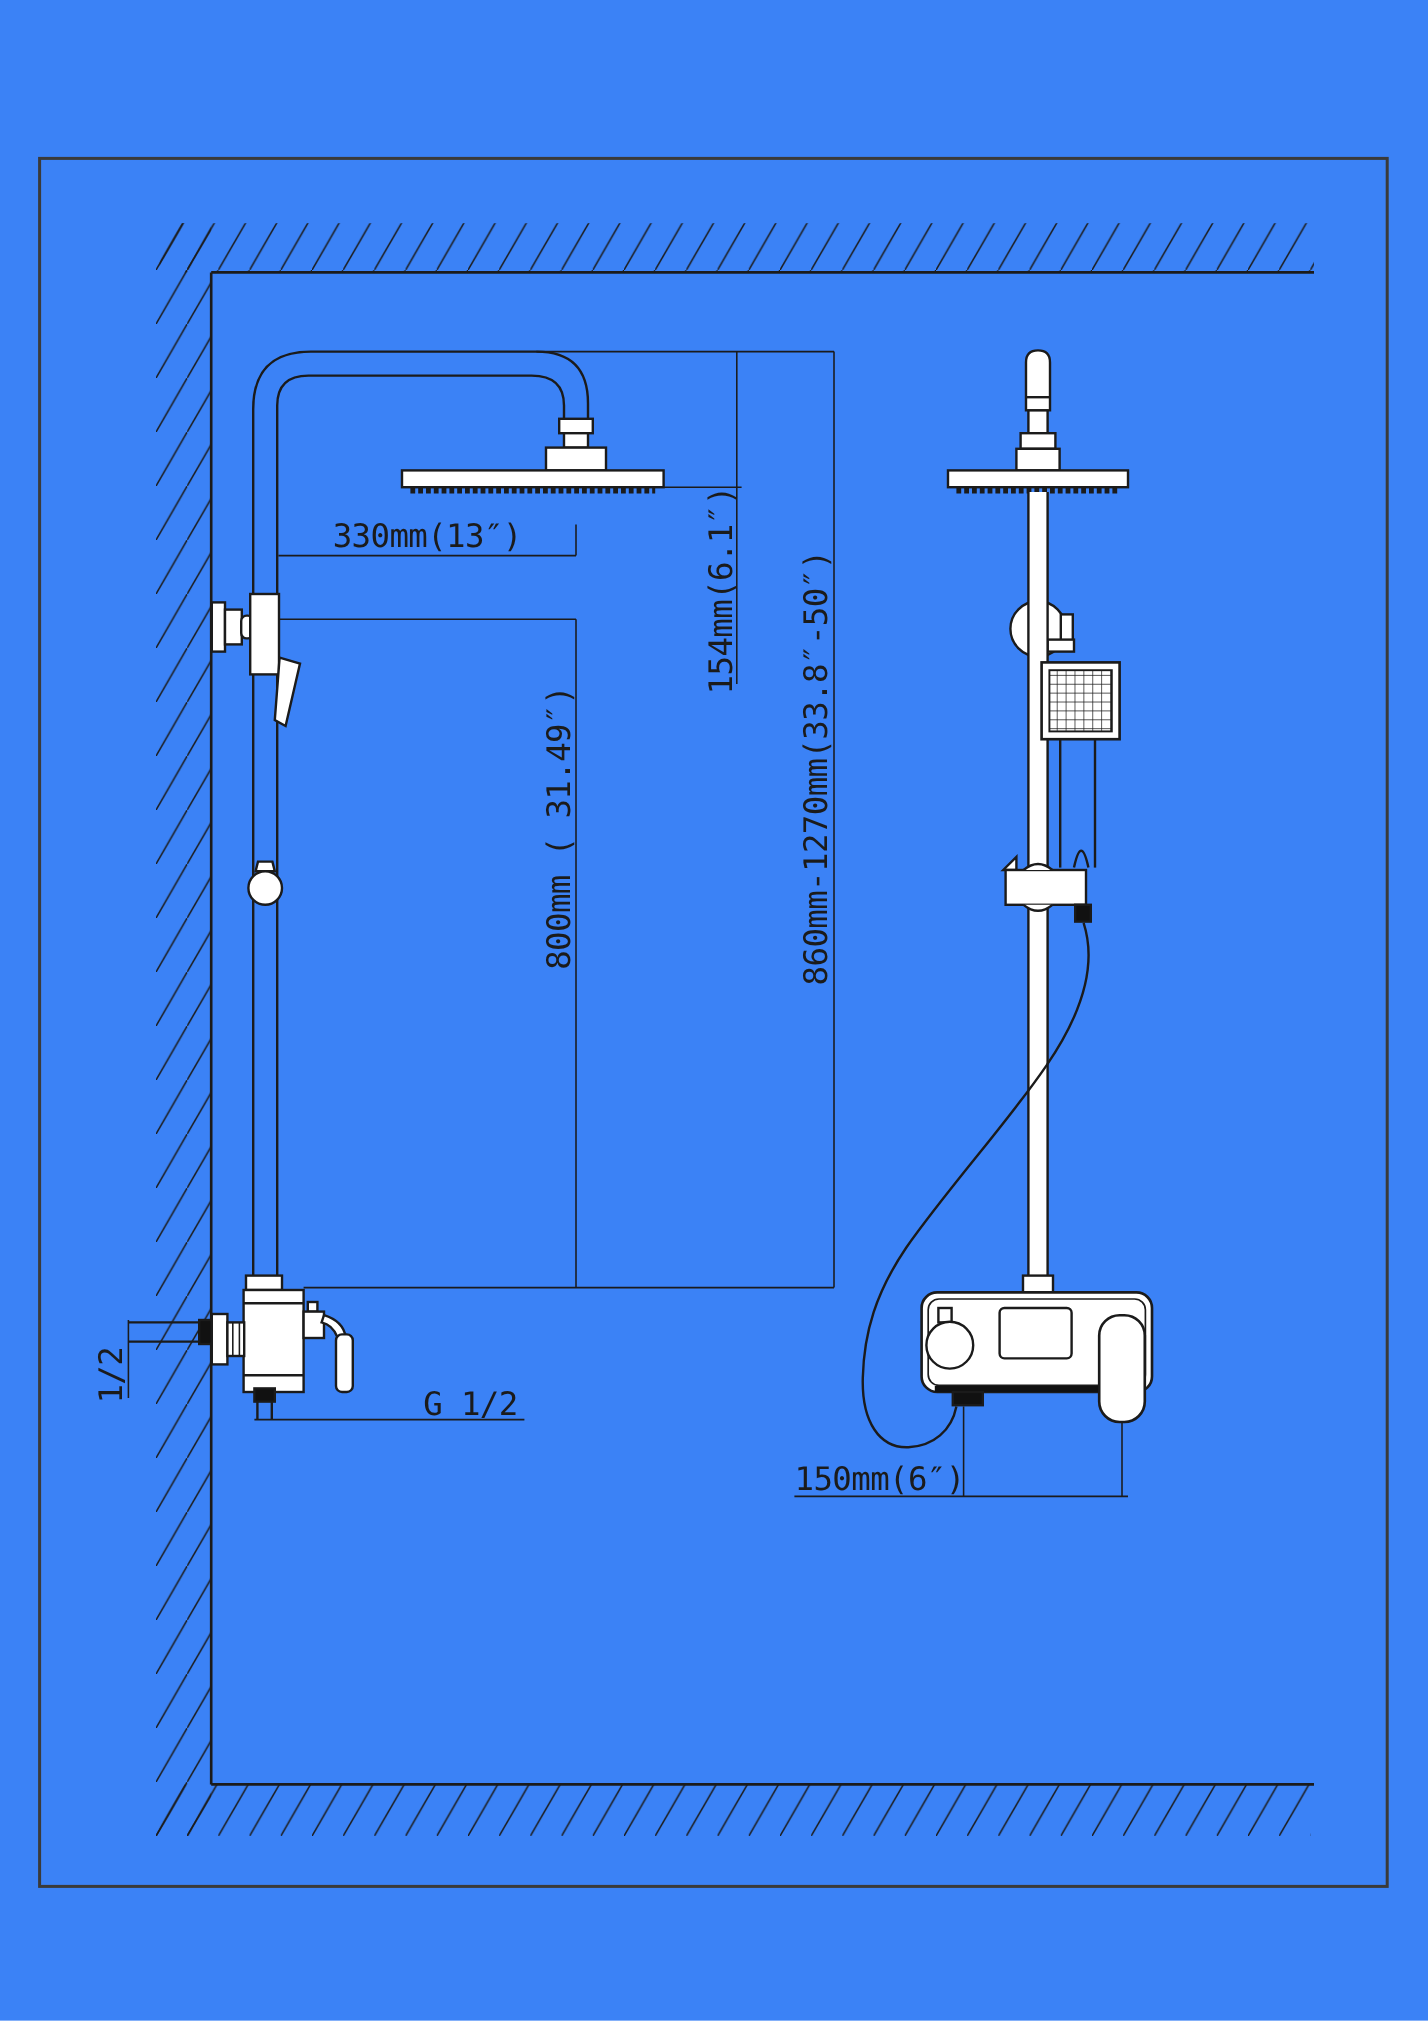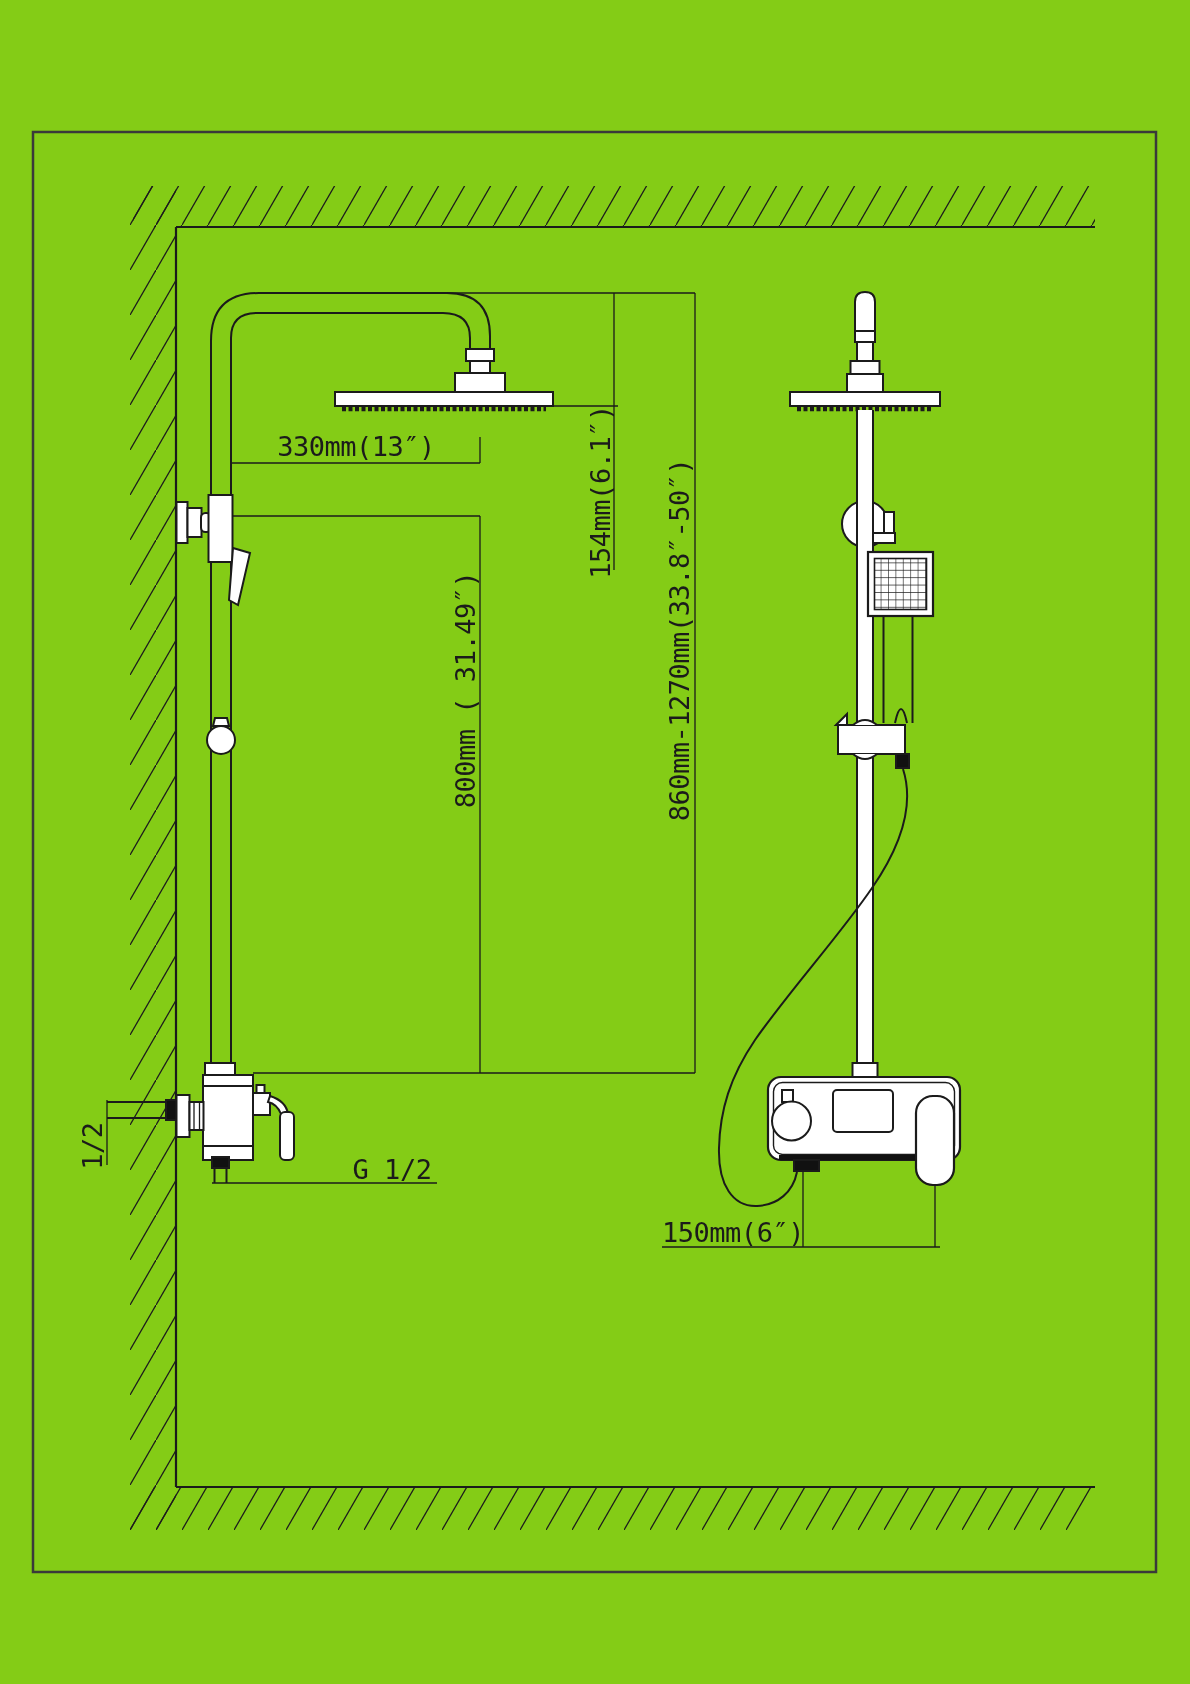--- a/index.html
+++ b/index.html
@@ -1,16 +1,16 @@
 <!DOCTYPE html>
 <html><head>
 <meta charset="utf-8">
 <style>
   html,body{margin:0;padding:0;background:#ffffff;}
-  .page{width:1190px;height:1684px;position:relative;background:#84cc16;overflow:hidden;}
+  .page{width:1190px;height:1684px;position:relative;background:#3b82f6;overflow:hidden;}
   svg{display:block;}
   text{font-family:"DejaVu Sans Mono","Liberation Mono",monospace;font-size:27px;fill:#1b1b1b;letter-spacing:-0.5px;}
 </style>
 </head>
 <body>
 
 <div class="page">
 <svg width="1190" height="1684" viewBox="0 0 1190 1684">
   <defs>
     <pattern id="hatch" patternUnits="userSpaceOnUse" width="26" height="45">

